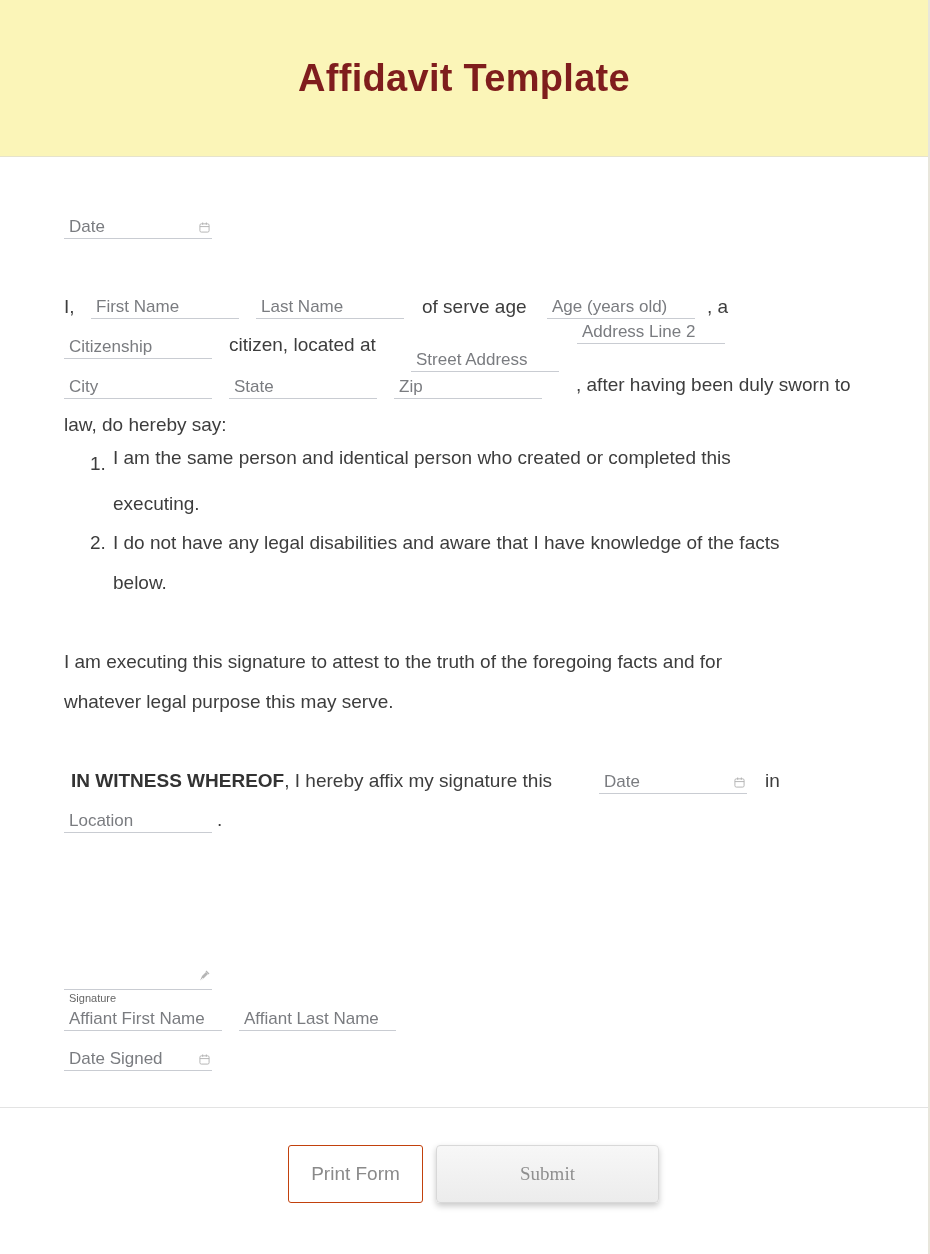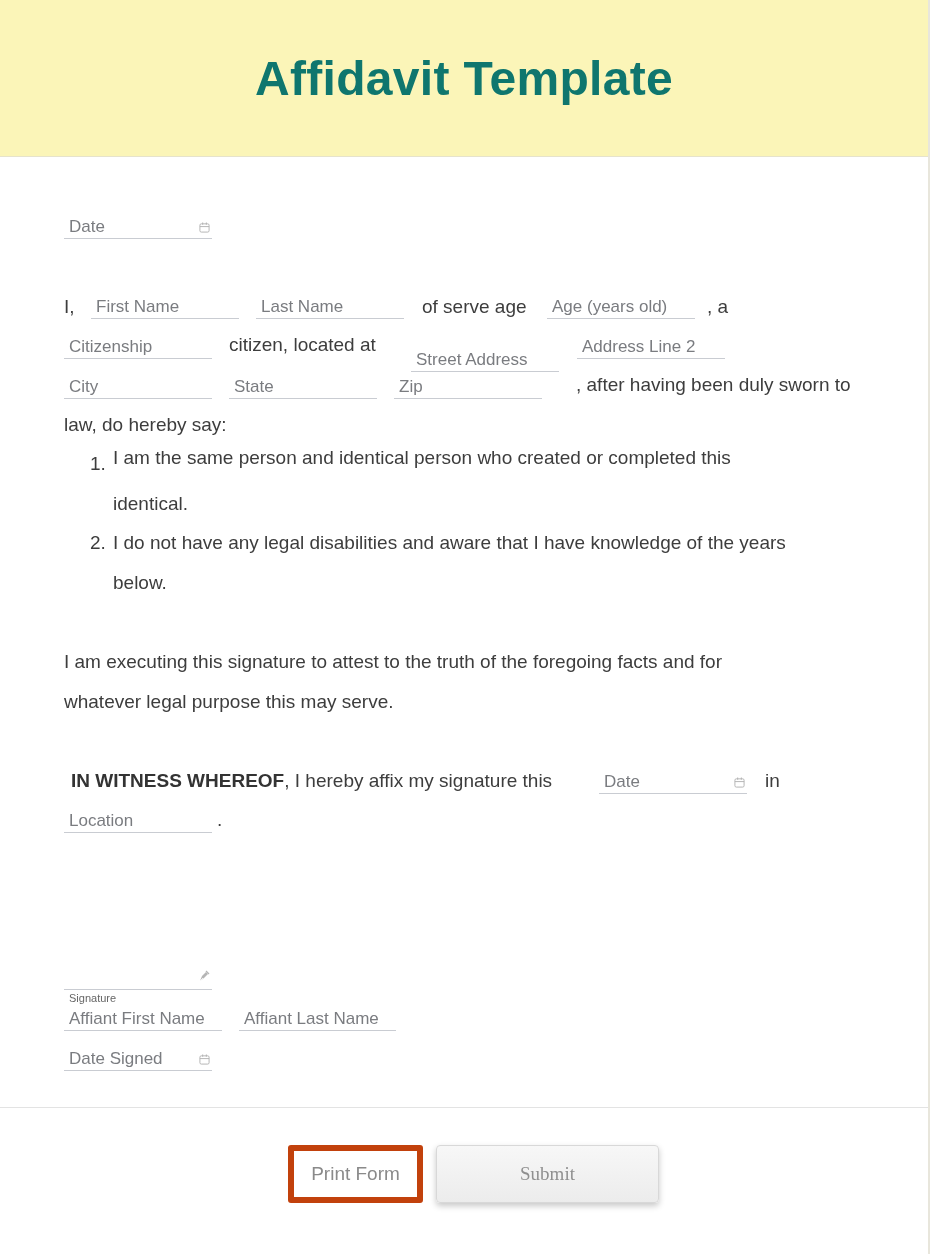--- a/index.html
+++ b/index.html
@@ -5,39 +5,39 @@
     html, body { margin:0; padding:0; }
     body {
       width:930px; height:1254px; background:#ffffff; position:relative; overflow:hidden;
       font-family:"Liberation Sans", "DejaVu Sans", sans-serif; color:#3a3a3a;
     }
     .page-border { position:absolute; right:0; top:0; width:2px; height:1254px; background:#e8e6dc; }
     .header {
       position:absolute; left:0; top:0; width:928px; height:156px; background:#fbf5b8;
       border-bottom:1px solid #e6e3cc; display:flex; align-items:center; justify-content:center;
     }
-    .header h1 { margin:0; font-size:48px; font-weight:bold; color:#0f766e; letter-spacing:0.3px; }
+    .header h1 { margin:0; font-size:38px; font-weight:bold; color:#7f1d1d; letter-spacing:0.3px; }
     .field {
       position:absolute; border-bottom:1px solid #c9ccd2; height:22px;
       font-size:17px; color:#7a7c80; box-sizing:border-box; padding-left:5px; line-height:20px;
       white-space:nowrap;
     }
     .field input {
       border:none; outline:none; background:transparent; font:inherit; color:#ef4444;
       width:100%; padding:0; height:20px;
     }
     .field input::placeholder { color:#7a7c80; }
     .cal-icon { position:absolute; right:2px; top:5px; width:11px; height:11px; }
     .txt { position:absolute; font-size:19px; color:#3d3d3d; white-space:nowrap; line-height:22px; }
     .txt b { color:#333; }
     .divider { position:absolute; left:0; top:1107px; width:928px; height:1px; background:#e3e3e3; }
     .footer { position:absolute; left:0; top:1108px; width:928px; height:146px; background:#ffffff; }
     .btn-print {
       position:absolute; left:288px; top:1145px; width:135px; height:58px; box-sizing:border-box;
-      border:6px solid #c2410c; border-radius:3px; background:#fff; color:#8a8a8a;
+      border:1px solid #c2410c; border-radius:3px; background:#fff; color:#8a8a8a;
       font-size:19px; font-family:inherit; cursor:pointer;
     }
     .btn-submit {
       position:absolute; left:436px; top:1145px; width:223px; height:58px; box-sizing:border-box;
       border:1px solid #d8d8d8; border-radius:4px; background:linear-gradient(#f7f7f7,#ececec);
       box-shadow:0 3px 6px rgba(0,0,0,0.22); color:#8f8f8f; font-size:19px; font-family:Liberation Serif, serif; cursor:pointer;
     }
     .sig-label { position:absolute; left:69px; top:992px; font-size:11px; color:#666; }
     .sig-icon { position:absolute; left:197px; top:969px; width:14px; height:14px; }
   </style>
@@ -73,42 +73,42 @@
 </div>
 <span class="txt" style="left:707px;top:296px;">, a</span>
 
 <div class="field" style="left:64px;top:337px;width:148px;">
   <input placeholder="Citizenship" style="">
 </div>
 <span class="txt" style="left:229px;top:334px;">citizen, located at</span>
 <div class="field" style="left:411px;top:350px;width:148px;">
   <input placeholder="Street Address" style="">
 </div>
-<div class="field" style="left:577px;top:337px;width:148px;">
+<div class="field" style="left:577px;top:322px;width:148px;">
   <input placeholder="Address Line 2" style="">
 </div>
 
 <div class="field" style="left:64px;top:377px;width:148px;">
   <input placeholder="City" style="">
 </div>
 <div class="field" style="left:229px;top:377px;width:148px;">
   <input placeholder="State" style="">
 </div>
 <div class="field" style="left:394px;top:377px;width:148px;">
   <input placeholder="Zip" style="">
 </div>
 <span class="txt" style="left:576px;top:374px;text-align:right;">, after having been duly sworn to</span>
 
 <span class="txt" style="left:64px;top:414px;">law, do hereby say:</span>
 
 <span class="txt" style="left:90px;top:453px;">1.</span>
 <span class="txt" style="left:113px;top:447px;">I am the same person and identical person who created or completed this</span>
-<span class="txt" style="left:113px;top:493px;">identical.</span>
+<span class="txt" style="left:113px;top:493px;">executing.</span>
 <span class="txt" style="left:90px;top:532px;">2.</span>
-<span class="txt" style="left:113px;top:532px;">I do not have any legal disabilities and aware that I have knowledge of the years</span>
+<span class="txt" style="left:113px;top:532px;">I do not have any legal disabilities and aware that I have knowledge of the facts</span>
 <span class="txt" style="left:113px;top:572px;">below.</span>
 
 <span class="txt" style="left:64px;top:651px;">I am executing this signature to attest to the truth of the foregoing facts and for</span>
 <span class="txt" style="left:64px;top:691px;">whatever legal purpose this may serve.</span>
 
 <span class="txt" style="left:71px;top:770px;"><b>IN WITNESS WHEREOF</b><span>, I hereby affix my signature this</span></span>
 <div class="field" style="left:599px;top:772px;width:148px;">
   <input placeholder="Date" style="">
   <svg class="cal-icon" viewBox="0 0 12 12">
       <rect x="1" y="2" width="10" height="9" rx="1.5" fill="none" stroke="#b0b0b0" stroke-width="1"></rect>

